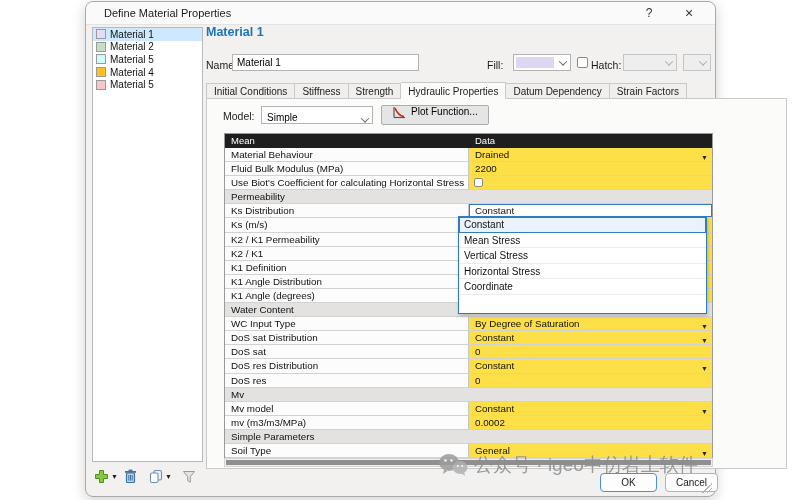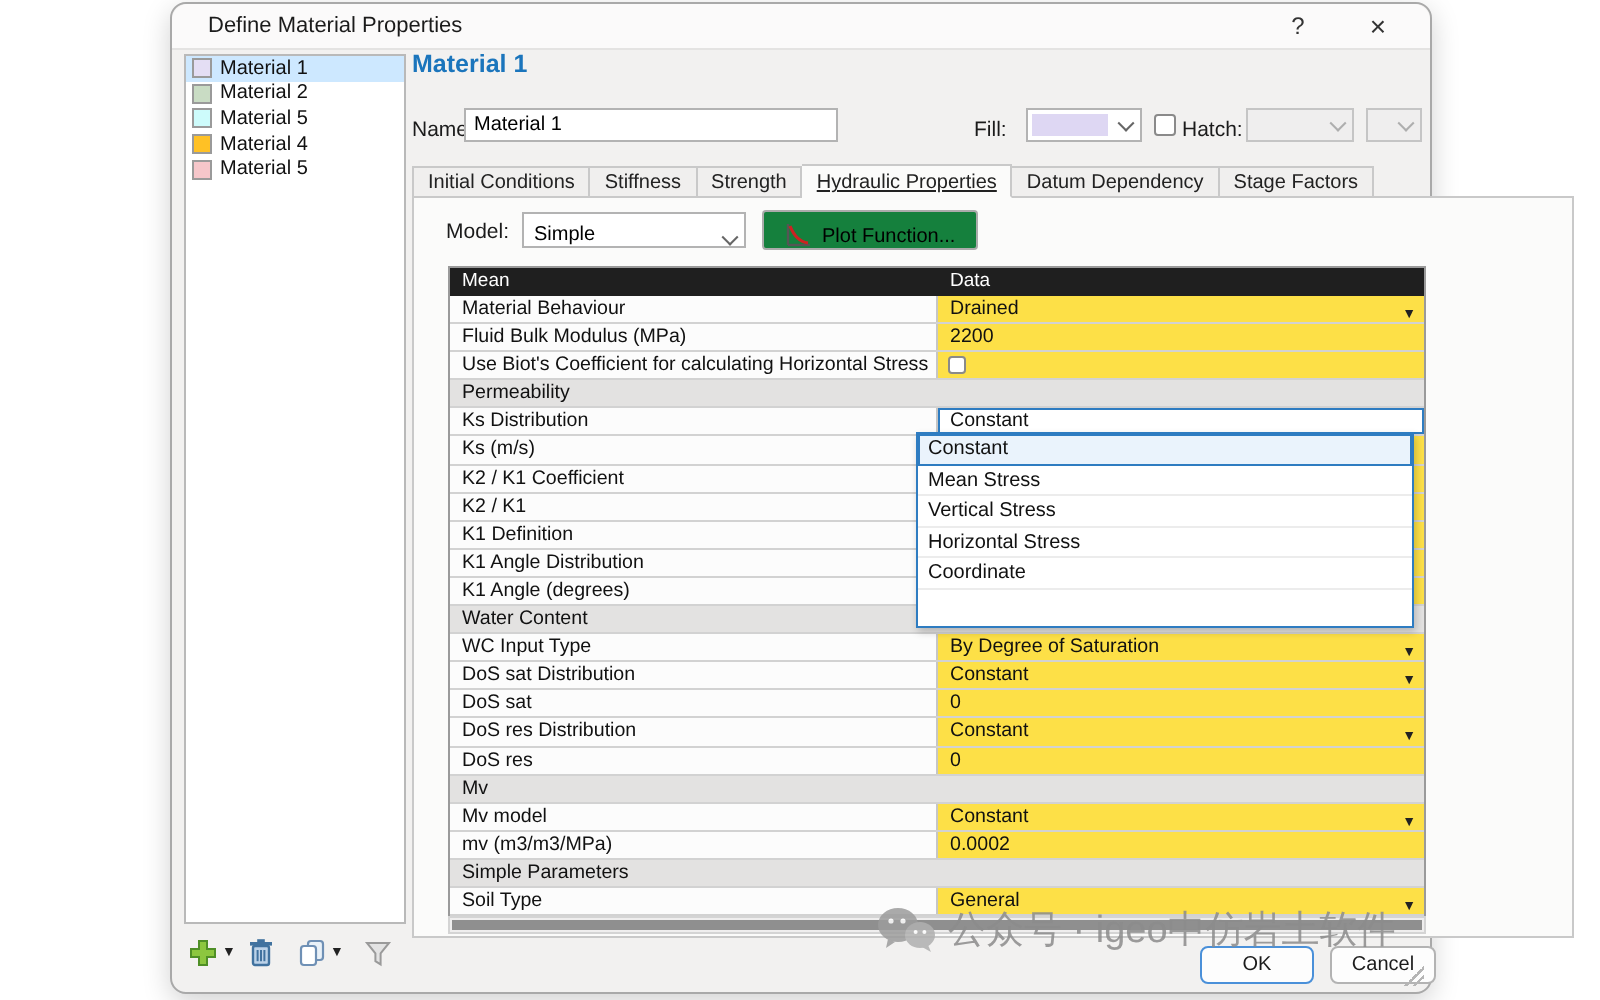--- a/index.html
+++ b/index.html
@@ -36,29 +36,29 @@
   .chev { width:6px; height:6px; border-right:1.4px solid #666; border-bottom:1.4px solid #666; transform:rotate(45deg) translate(-1px,-1px); }
   .hatch-box { position:absolute; left:491px; top:55px; width:11px; height:11px; border:1px solid #8a8a8a; background:#fff; border-radius:2px; }
   .dis-combo { position:absolute; top:52px; height:17px; border:1px solid #c5c5c5; background:#efeeee; display:flex; justify-content:flex-end; }
   .dis-combo .chev { border-color:#aeaeae; }
 
   
   .tabs { position:absolute; left:120px; top:80px; display:flex; height:17px; align-items:flex-end; }
   .tab { height:16px; line-height:16px; padding:0 7px; font-size:10px; color:#222; background:#f0efee;
          border:1px solid #c9c9c9; border-left:none; white-space:nowrap; }
   .tab:first-child { border-left:1px solid #c9c9c9; }
-  .tab.active { background:#fbfbfa; height:17px; line-height:17px; border-bottom:1px solid #fbfbfa; position:relative; z-index:2;text-decoration:underline; }
+  .tab.active { background:#fbfbfa; height:17px; line-height:17px; border-bottom:1px solid #fbfbfa; position:relative; z-index:2; }
 
   
   .panel { position:absolute; left:120px; top:96px; width:581px; height:371px; background:#fbfbfa; border:1px solid #c9c9c9; }
   .model-combo { position:absolute; left:54px; top:7px; width:112px; height:18px; border:1px solid #b3b3b3; background:#fff;
                  display:flex; align-items:flex-end; font-size:10px; }
   .model-combo .val { flex:1; padding-left:5px; }
-  .plot-btn { position:absolute; left:174px; top:6px; height:20px; display:flex; align-items:flex-end; gap:5px;
-              background:#15803d; border:1px solid #ababab; border-radius:2px; padding:0 10px; font-size:10px; }
+  .plot-btn { position:absolute; left:174px; top:6px; height:20px; display:flex; align-items:flex-start; gap:5px;
+              background:#e5e5e5; border:1px solid #ababab; border-radius:2px; padding:0 10px; font-size:10px; }
 
   
   .ptable { position:absolute; left:17px; top:34px; width:489px; border:1px solid #9a9a9a; background:#fdfdfd; }
   .phead { display:flex; height:14px; background:#1f1f1f; color:#fff; font-size:9.5px; }
   .phead .c1 { width:244px; padding-left:6px; line-height:14px; }
   .phead .c2 { flex:1; padding-left:6px; line-height:14px; }
   .prow { display:flex; height:14.1px; border-bottom:1px solid #d2d2d2; font-size:9.8px; color:#111; background:#fcfcfc; }
   .prow .c1 { width:244px; padding-left:6px; line-height:13.5px; border-right:1px solid #c6c6c6;
               white-space:nowrap; overflow:hidden; }
   .prow .c2 { flex:1; line-height:13.5px; padding-left:6px; position:relative; background:#fde047; white-space:nowrap; }
@@ -181,21 +181,21 @@
         <span class="chev"></span>
       </div>
   </div>
 
   <div class="tabs" id="tabs">
       <div class="tab">Initial Conditions</div>
       <div class="tab">Stiffness</div>
       <div class="tab">Strength</div>
       <div class="tab active">Hydraulic Properties</div>
       <div class="tab">Datum Dependency</div>
-      <div class="tab">Stage Factors</div>
+      <div class="tab">Strain Factors</div>
     </div>
 
   <div class="panel">
     <span class="lbl" style="left:16px; top:11px; position:absolute;">Model:</span>
     <div class="model-combo">
       <span class="val">Simple</span>
       <div class="combo-chev">
           <span class="chev"></span>
         </div>
     </div>
@@ -236,21 +236,21 @@
             <div class="open-combo">
               <span class="val">Constant</span>
             </div>
           </div>
         </div>
         <div class="prow">
           <div class="c1">Ks (m/s)</div>
           <div class="c2"></div>
         </div>
         <div class="prow">
-          <div class="c1">K2 / K1 Coefficient</div>
+          <div class="c1">K2 / K1 Permeability</div>
           <div class="c2"></div>
         </div>
         <div class="prow">
           <div class="c1">K2 / K1</div>
           <div class="c2"></div>
         </div>
         <div class="prow">
           <div class="c1">K1 Definition</div>
           <div class="c2"></div>
         </div>

